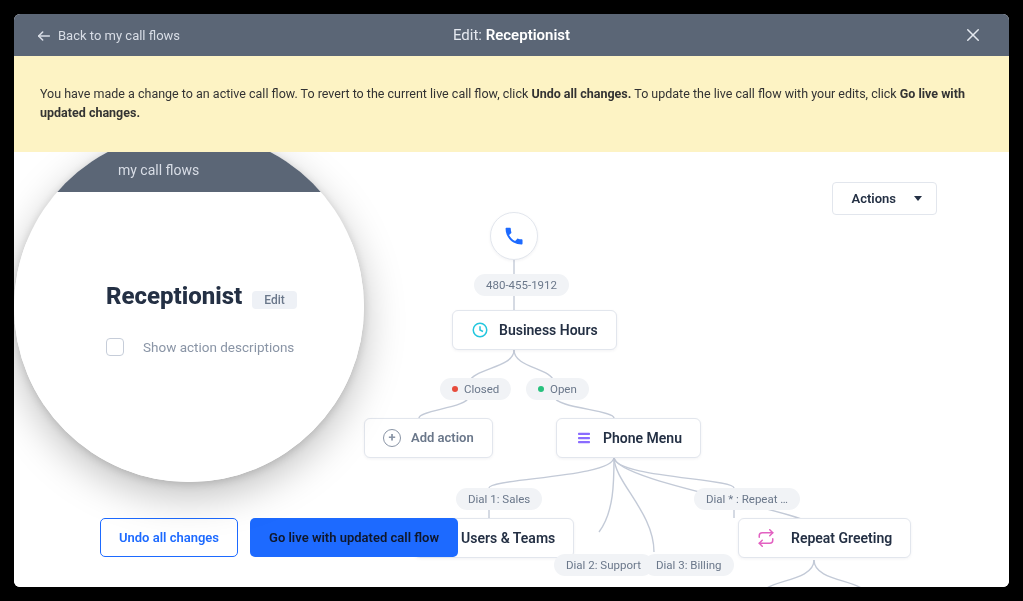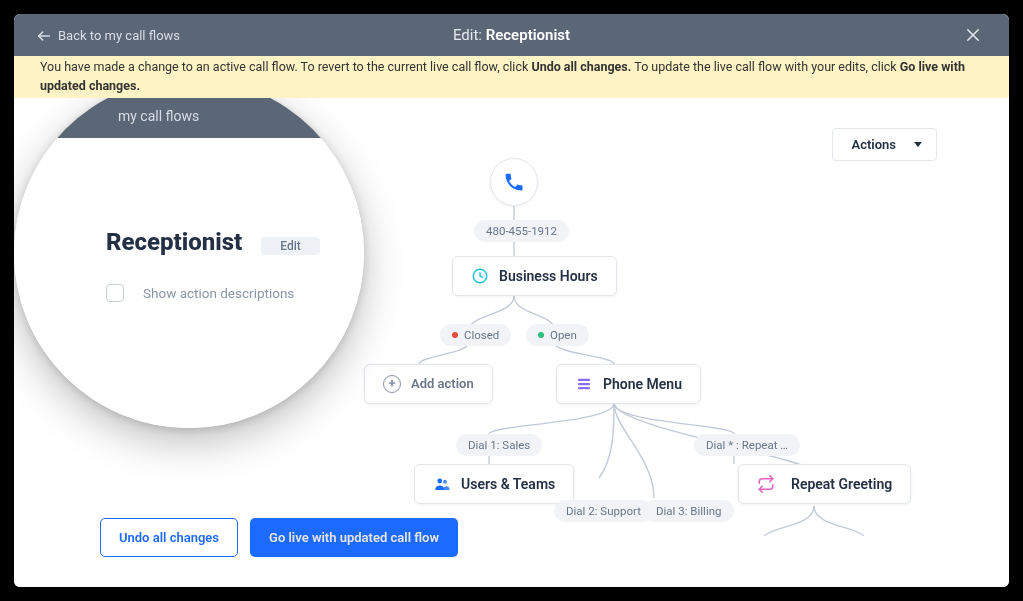--- a/index.html
+++ b/index.html
@@ -73,21 +73,21 @@
     align-items: center;
     justify-content: center;
     cursor: pointer;
     color: #e4e8ef;
   }
   
   .banner {
     background: var(--banner-bg);
     color: var(--banner-text);
     font-size: 12.5px;
-    padding: 2px 26px;
+    padding: 29px 26px;
     line-height: 1.5;
   }
   .banner b { font-weight: 700; }
   
   .content {
     position: relative;
     flex: 1;
     background: #fff;
     overflow: hidden;
   }
@@ -222,27 +222,26 @@
     align-items: baseline;
     gap: 10px;
   }
   .lens-title {
     font-size: 24px;
     font-weight: 800;
     color: var(--text-dark);
   }
   .edit-chip {
     background: #eef1f6;
-    padding: 2px 19px;
+    padding: 2px 12px;
     border-radius: 4px;
     font-size: 12px;
     color: var(--text-mid);
     font-weight: 500;
     cursor: pointer;
-    margin-left: 9px;
   }
   .lens-check-row {
     margin-top: 28px;
     display: flex;
     align-items: center;
     gap: 19px;
   }
   .checkbox {
     width: 18px; height: 18px;
     border: 1.5px solid #c6cdd9;
@@ -270,21 +269,21 @@
     cursor: pointer;
     border: 1.5px solid transparent;
   }
   .btn.outline {
     background: #fff;
     border-color: var(--primary-blue);
     color: var(--primary-blue);
   }
   .btn.primary {
     background: var(--primary-blue);
-    color: #e5e5e5;
+    color: #0f172a;
   }
 </style>
 </head>
 <body>
 
 <div class="window">
 
   <div class="header">
     <div class="back-link">
       <span class="back-arrow">

